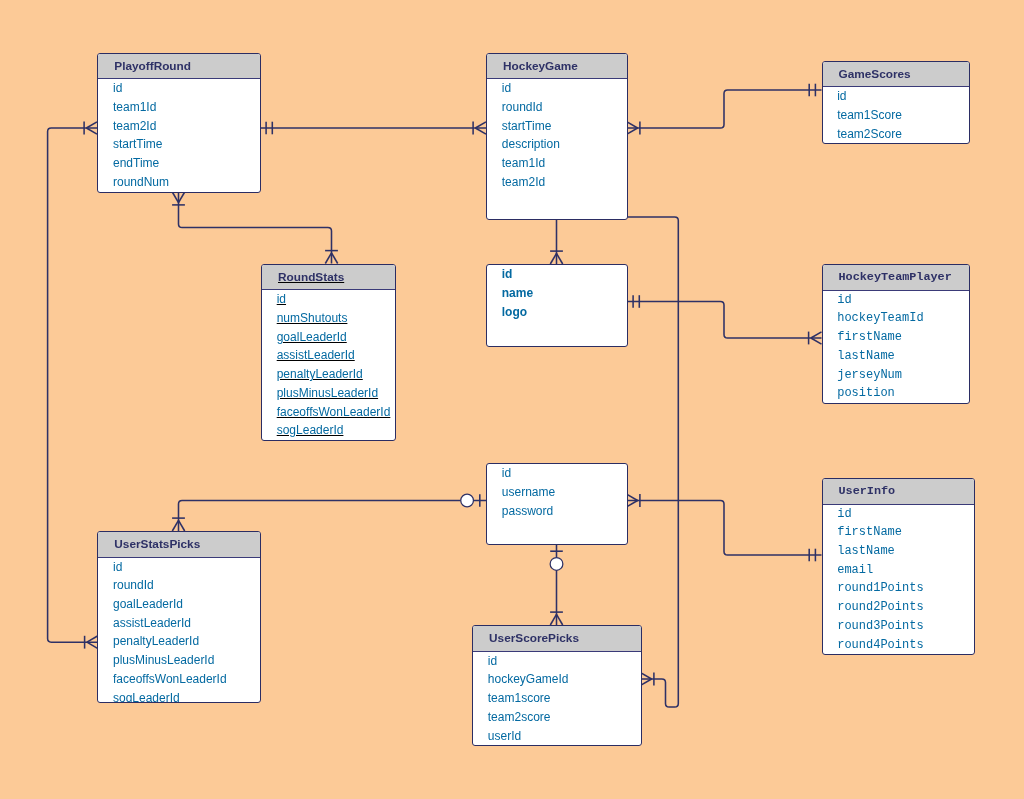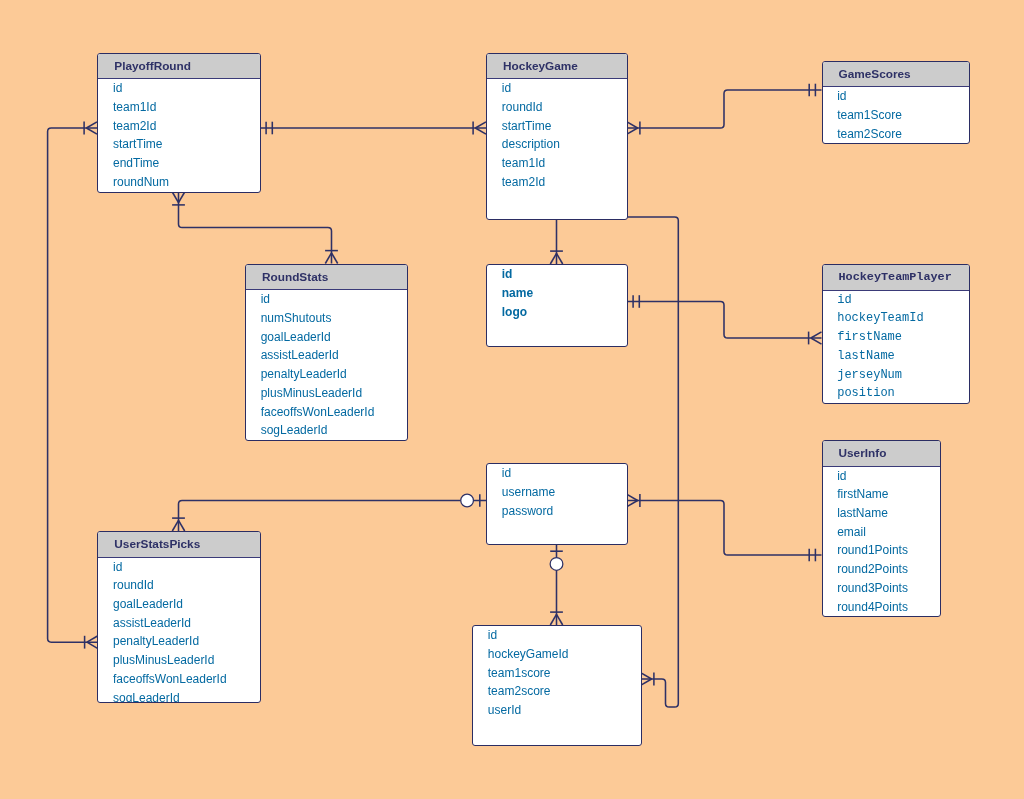--- a/index.html
+++ b/index.html
@@ -170,21 +170,21 @@
     </div>
   </div>
   <div class="entity" style="left:821.5px;top:52.9px;width:148.4px;height:83.6px;margin-top:8px;">
     <div class="ehead">GameScores</div>
     <div class="ebody">
       <div class="fld">id</div>
       <div class="fld">team1Score</div>
       <div class="fld">team2Score</div>
     </div>
   </div>
-  <div class="entity" style="left:245px;top:263.7px;width:163px;height:177.4px;">
+  <div class="entity" style="left:261px;top:263.7px;width:135px;height:177.4px;text-decoration:underline;">
     <div class="ehead">RoundStats</div>
     <div class="ebody">
       <div class="fld">id</div>
       <div class="fld">numShutouts</div>
       <div class="fld">goalLeaderId</div>
       <div class="fld">assistLeaderId</div>
       <div class="fld">penaltyLeaderId</div>
       <div class="fld">plusMinusLeaderId</div>
       <div class="fld">faceoffsWonLeaderId</div>
       <div class="fld">sogLeaderId</div>
@@ -208,21 +208,21 @@
       <div class="fld">position</div>
     </div>
   </div>
   <div class="entity" style="left:486.1px;top:463.1px;width:142px;height:82.4px;">
     <div class="ebody">
       <div class="fld">id</div>
       <div class="fld">username</div>
       <div class="fld">password</div>
     </div>
   </div>
-  <div class="entity" style="left:821.5px;top:440px;width:119px;height:177.4px;">
+  <div class="entity" style="left:821.5px;top:478px;width:153px;height:177.4px;font-family:Liberation Mono, monospace;">
     <div class="ehead">UserInfo</div>
     <div class="ebody">
       <div class="fld">id</div>
       <div class="fld">firstName</div>
       <div class="fld">lastName</div>
       <div class="fld">email</div>
       <div class="fld">round1Points</div>
       <div class="fld">round2Points</div>
       <div class="fld">round3Points</div>
       <div class="fld">round4Points</div>
@@ -237,20 +237,21 @@
       <div class="fld">assistLeaderId</div>
       <div class="fld">penaltyLeaderId</div>
       <div class="fld">plusMinusLeaderId</div>
       <div class="fld">faceoffsWonLeaderId</div>
       <div class="fld">sogLeaderId</div>
       <div class="fld">numShutouts</div>
       <div class="fld">userId</div>
     </div>
   </div>
   <div class="entity" style="left:472.1px;top:625.1px;width:170px;height:121.4px;">
+    <div class="ehead">UserScorePicks</div>
     <div class="ebody">
       <div class="fld">id</div>
       <div class="fld">hockeyGameId</div>
       <div class="fld">team1score</div>
       <div class="fld">team2score</div>
       <div class="fld">userId</div>
     </div>
   </div>
   </div>
 

